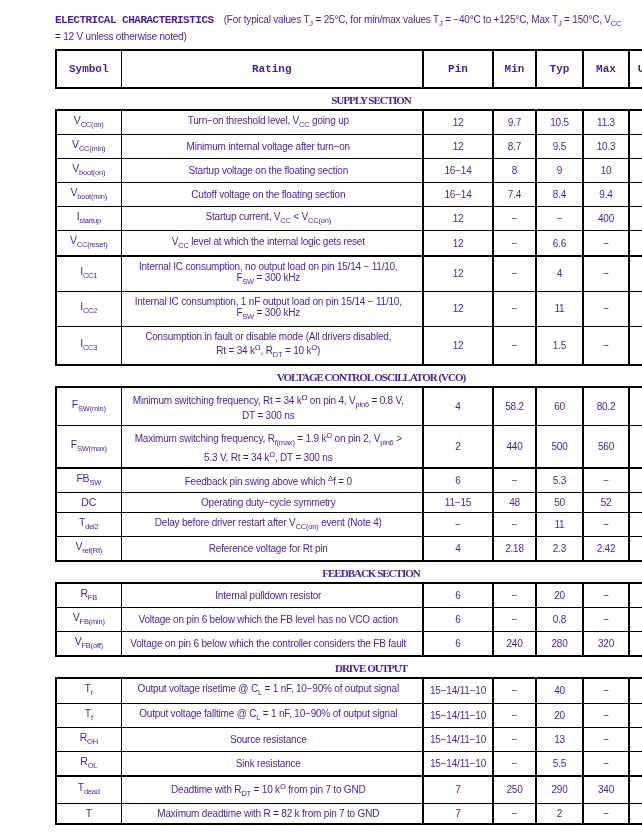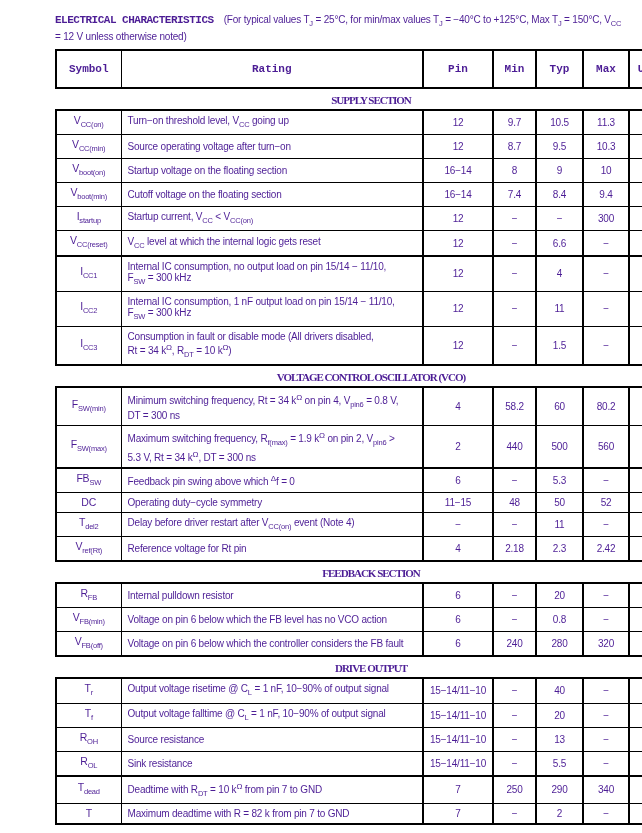--- a/index.html
+++ b/index.html
@@ -60,21 +60,21 @@
     height: 19px;
     padding: 12px 0;
   }
   .char-table td {
     font-size: 10px;
     letter-spacing: -0.2px;
     line-height: 11px;
     padding: 4px 2px;
   }
   .char-table td.rating {
-    text-align: left;
+    text-align: center;
     padding: 4px 13px 4px 6px;
     white-space: pre-line;
   }
   .char-table td:first-child { font-size: 10.5px; }
   tr.thick-top td { border-top-width: 2px; }
   sub { font-size: 7.5px; letter-spacing: -0.2px; }
   sup { font-size: 8px; letter-spacing: -0.2px; }
   
   .section-title {
     font-family: Liberation Serif, serif;
@@ -137,21 +137,21 @@
             <td>V<sub>CC(on)</sub></td>
             <td class="rating">Turn−on threshold level, V<sub>CC</sub> going up</td>
             <td>12</td>
             <td>9.7</td>
             <td>10.5</td>
             <td>11.3</td>
             <td>V</td>
           </tr>
           <tr>
             <td>V<sub>CC(min)</sub></td>
-            <td class="rating">Source operating voltage after turn−on</td>
+            <td class="rating">Minimum internal voltage after turn−on</td>
             <td>12</td>
             <td>8.7</td>
             <td>9.5</td>
             <td>10.3</td>
             <td>V</td>
           </tr>
           <tr>
             <td>V<sub>boot(on)</sub></td>
             <td class="rating">Startup voltage on the floating section</td>
             <td>16−14</td>
@@ -168,21 +168,21 @@
             <td>8.4</td>
             <td>9.4</td>
             <td>V</td>
           </tr>
           <tr>
             <td>I<sub>startup</sub></td>
             <td class="rating">Startup current, V<sub>CC</sub> &lt; V<sub>CC(on)</sub></td>
             <td>12</td>
             <td>−</td>
             <td>−</td>
-            <td>300</td>
+            <td>400</td>
             <td>μA</td>
           </tr>
           <tr>
             <td>V<sub>CC(reset)</sub></td>
             <td class="rating">V<sub>CC</sub> level at which the internal logic gets reset</td>
             <td>12</td>
             <td>−</td>
             <td>6.6</td>
             <td>−</td>
             <td>V</td>

